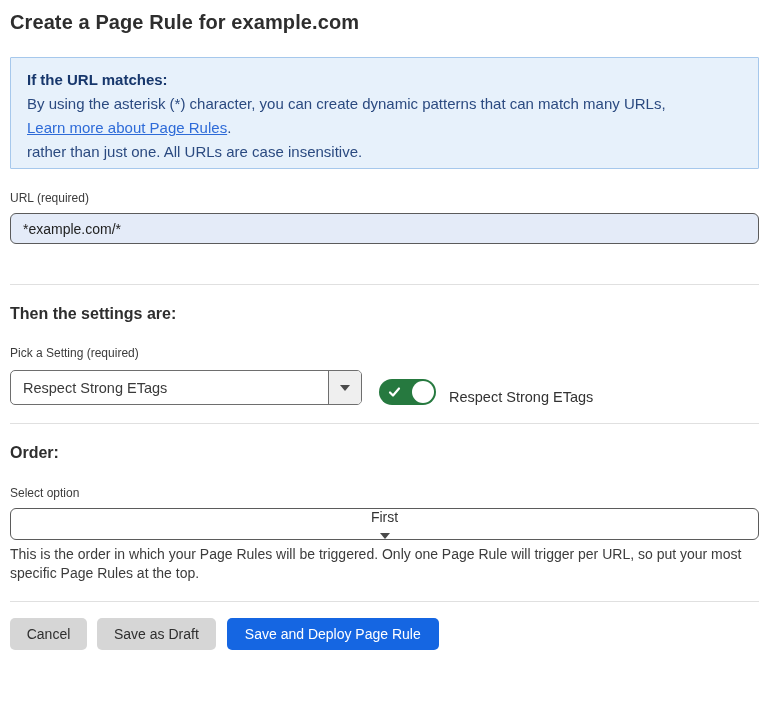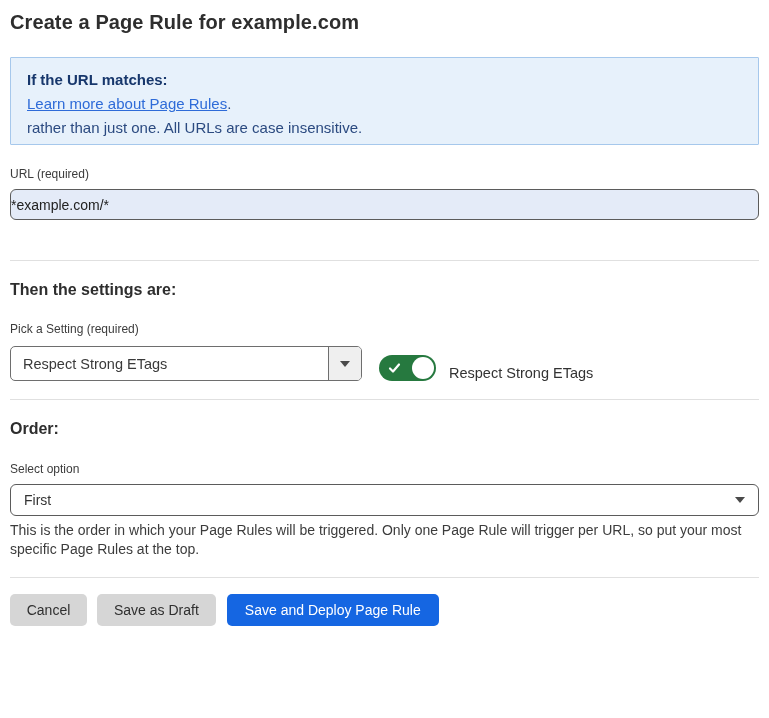--- a/index.html
+++ b/index.html
@@ -9,21 +9,21 @@
 
   .page-title { margin-top:10px; font-size:20px; line-height:24px; font-weight:700; color:#2e2e2e; letter-spacing:.1px; }
 
   .info-box { margin-top:23px; background:#e7f1fb; border:1px solid #a6c8ec; border-radius:1px; padding:10px 16px 4px; }
   .info-heading { font-size:15px; font-weight:700; color:#17376c; line-height:24px; }
   .info-body { font-size:15px; color:#2b4a80; line-height:24px; }
   .info-link { color:#2e6bd8; text-decoration:underline; cursor:pointer; }
 
   .field-label { font-size:12px; color:#3c3c3c; line-height:16px; }
   .label-url { margin-top:21px; }
-  .url-input { display:block; margin-top:7px; width:100%; height:31px; background:#e4ebf8; border:1px solid #5b5b5b; border-radius:6px; padding:0 0; font-size:14px; color:#222; font-family:"Liberation Sans", sans-serif; }
+  .url-input { display:block; margin-top:7px; width:100%; height:31px; background:#e4ebf8; border:1px solid #5b5b5b; border-radius:6px; padding:0 12px; font-size:14px; color:#222; font-family:"Liberation Sans", sans-serif; }
 
   .divider { border:none; border-top:1px solid #e0e0e0; height:0; }
   .divider-1 { margin-top:40px; }
   .divider-2 { margin-top:18px; }
   .divider-4 { margin-top:19px; }
 
   .section-heading { margin-top:19px; font-size:16px; font-weight:700; color:#2e2e2e; line-height:19px; }
   .label-pick { margin-top:22px; }
 
   .setting-row { margin-top:9px; display:flex; align-items:flex-end; }
@@ -36,39 +36,40 @@
   .toggle .knob { position:absolute; top:2px; right:2px; width:22px; height:22px; border-radius:50%; background:#ffffff; }
   .toggle .check-icon { position:absolute; left:9px; top:7px; }
   .toggle-label { margin-left:13px; font-size:14.5px; color:#333333; }
 
   .btn { font-family:"Liberation Sans", sans-serif; font-size:14px; border:none; border-radius:5px; cursor:pointer; }
   .btn-gray { background:#d6d6d6; color:#2f2f2f; }
   .btn-add { margin-top:33px; height:31px; padding:0 14px; }
 
   .order-heading { margin-top:19px; }
   .label-select { margin-top:23px; }
-  .select-full { margin-top:7px; width:100%; height:32px; border:1px solid #5b5b5b; border-radius:6px; background:#ffffff; display:flex; align-items:center; padding:0 13px; cursor:pointer; }
+  .select-full { margin-top:7px; width:100%; height:32px; border:1px solid #5b5b5b; border-radius:6px; background:#ffffff; display:flex; align-items:center; padding:0 13px; cursor:pointer;flex-direction:column; }
   .select-full .select-value { flex:1; font-size:14px; color:#333333; }
   .help-text { margin-top:5px; font-size:14px; line-height:18.5px; color:#3c3c3c; max-width:749px; }
 
   .actions { margin-top:16px; display:flex; align-items:center; }
   .actions .btn { height:32px; }
   .btn-cancel { width:77px; }
   .btn-draft { margin-left:10px; padding:0 17px; }
   .btn-primary { margin-left:11px; background:#1566e2; color:#ffffff; padding:0 18px; }
 </style>
 </head>
 <body>
 
 <div class="page">
 
   <h1 class="page-title">Create a Page Rule for example.com</h1>
 
   <div class="info-box">
     <div class="info-heading">If the URL matches:</div>
+    <div class="info-body">By using the asterisk (*) character, you can create dynamic patterns that can match many URLs,</div>
     <div class="info-body"><a class="info-link">Learn more about Page Rules</a><span>.</span></div>
     <div class="info-body">rather than just one. All URLs are case insensitive.</div>
   </div>
 
   <div class="field-label label-url">URL (required)</div>
   <input type="text" class="url-input" value="*example.com/*" style="">
 
   <hr class="divider divider-1">
 
   <h2 class="section-heading">Then the settings are:</h2>

